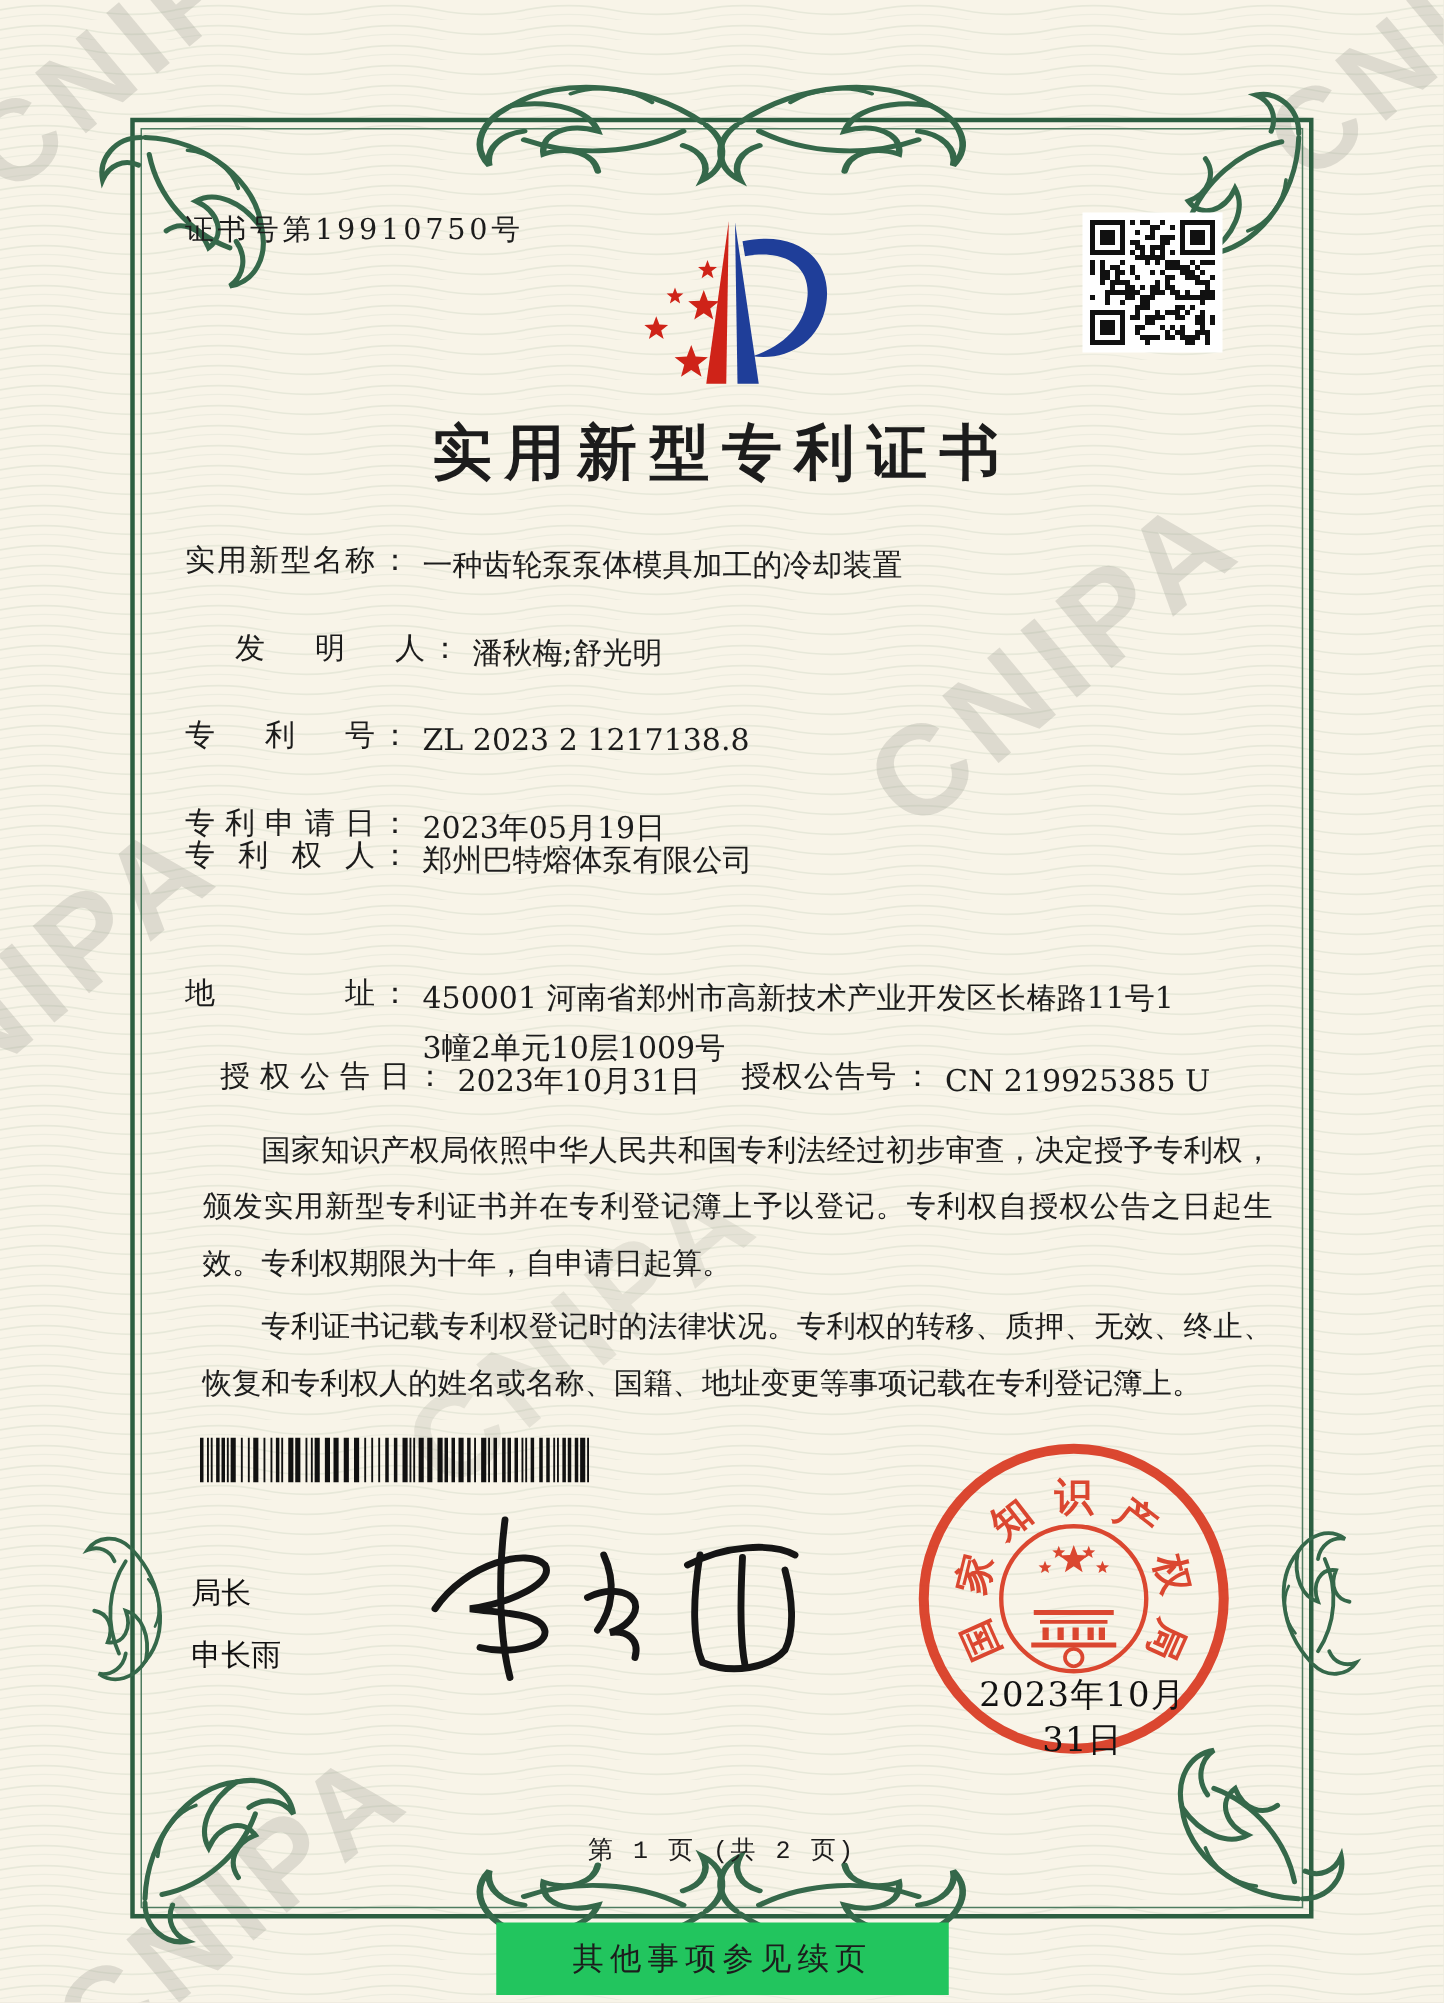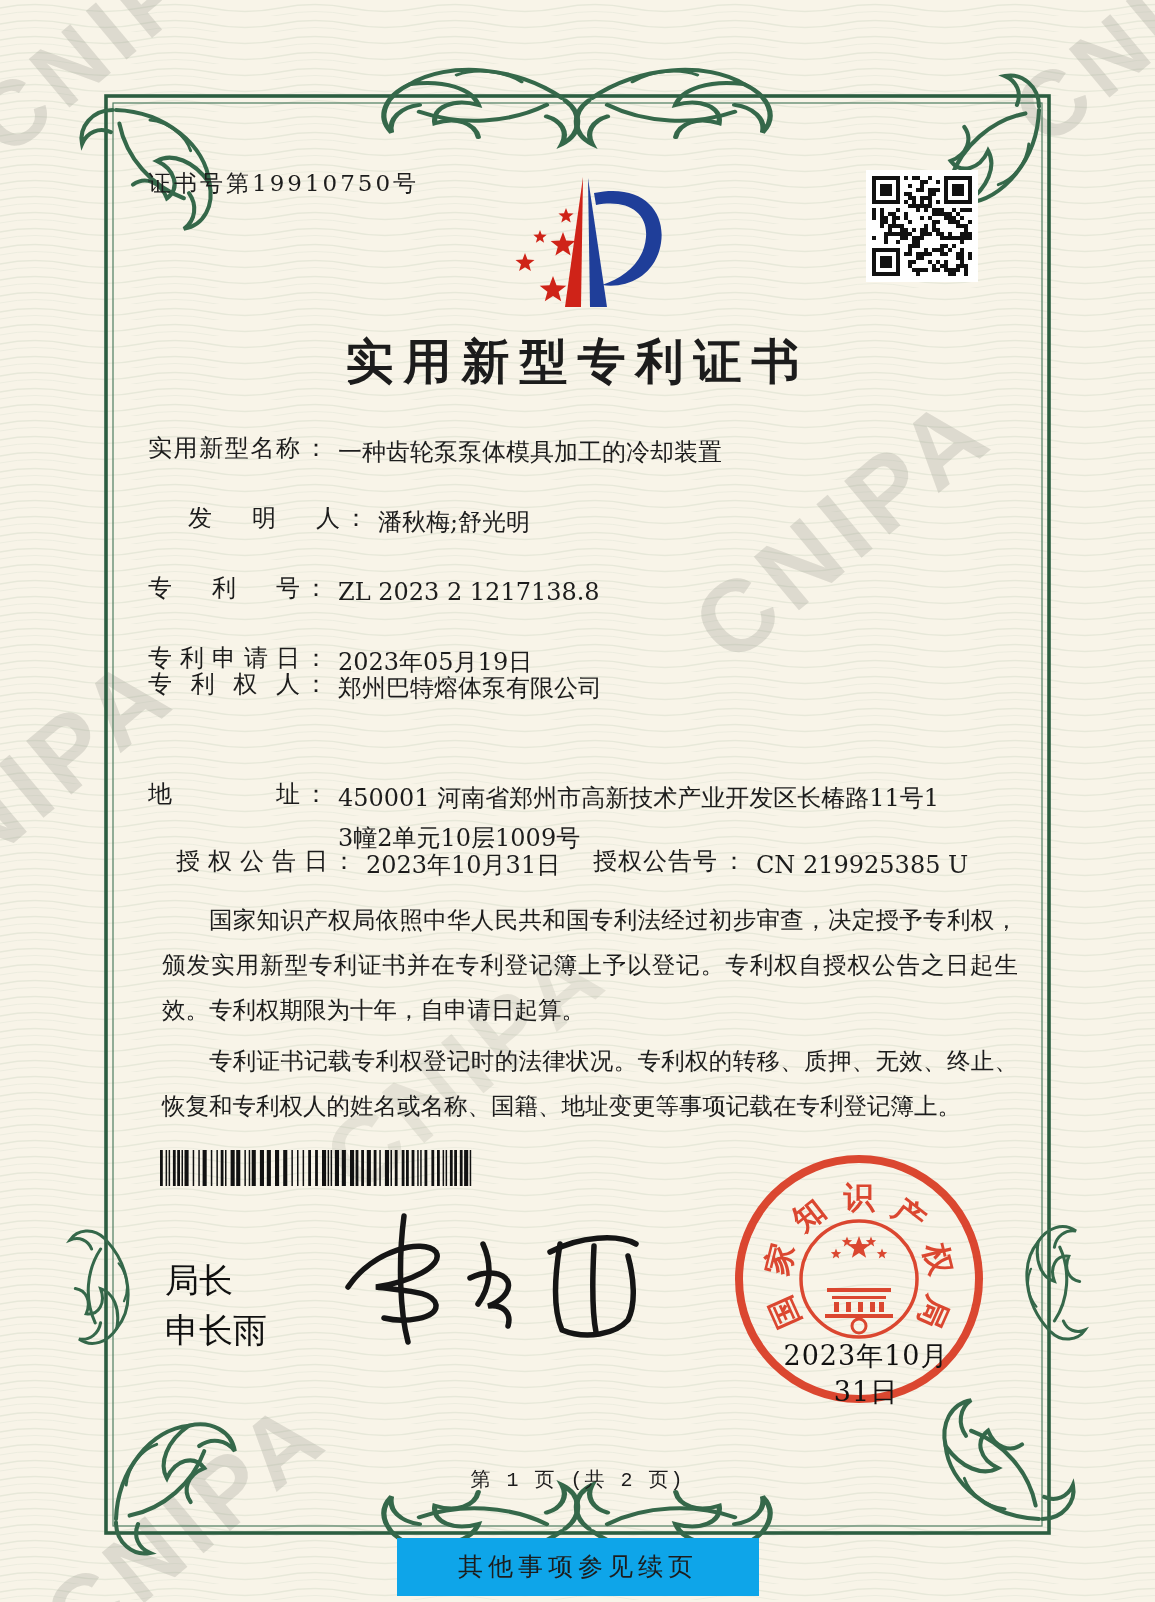--- a/index.html
+++ b/index.html
@@ -29,33 +29,33 @@
   .fvalue{display:inline-block; vertical-align:top; line-height:40px;}
   .fvalue span{display:block;}
   .grant2{position:absolute; left:417px; top:0; white-space:nowrap;}
   .grant2 .glabel{letter-spacing:1px;}
   
   .paras{left:146px; top:898px; width:872px; font-size:23.5px; line-height:45px; text-align:justify;}
   .paras p{margin:0 0 6px 16px; text-indent:2em;}
   
   .barcode{left:160px; top:1150px; width:312px; height:36px;}
   
-  .signer{left:165px; font-family:"Liberation Sans",sans-serif; font-size:34px; color:#111;}
+  .signer{left:153px; font-family:"Liberation Sans",sans-serif; font-size:24px; color:#111;}
   .signer.t1{top:1258px;} .signer.t2{top:1308px;}
   .signature{left:318px; top:1192px;}
   
   .seal{left:726px; top:1146px;}
   .seal-date{
     left:766px; top:1338px; width:200px; text-align:center;
     font-size:27px; color:#121212; letter-spacing:1px; font-weight:500;
   }
   
   .page-info{left:0; top:1466px; width:1155px; text-align:center; font-size:20px; letter-spacing:2px;font-family:Liberation Mono, monospace;}
   .note-box{
-    left:397px; top:1538px; width:362px; height:58px; background:#0ea5e9;
+    left:397px; top:1538px; width:362px; height:58px; background:#22c55e;
     text-align:center; line-height:58px; font-size:25px; letter-spacing:5px;
   }
   svg{display:block;}
 </style>
 </head>
 <body>
 
 <div class="page">
 
   <svg class="abs" width="1155" height="1602" viewBox="0 0 1155 1602" style="left:0;top:0;">

